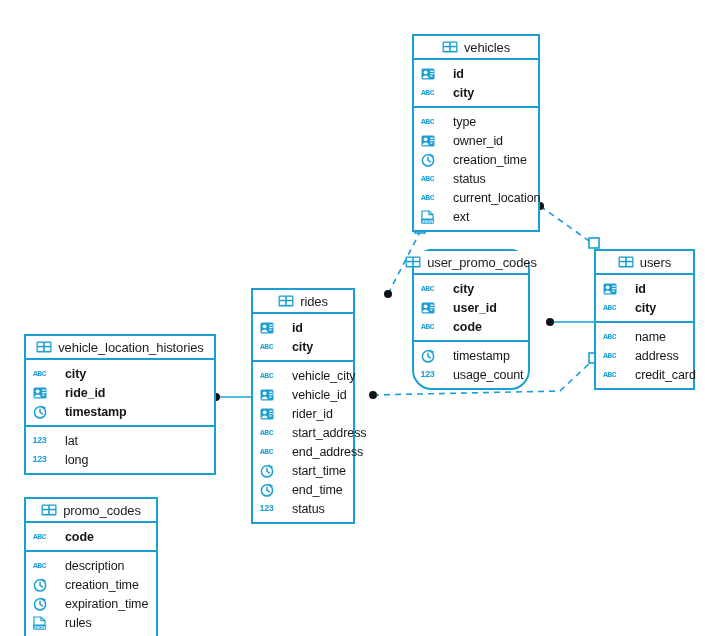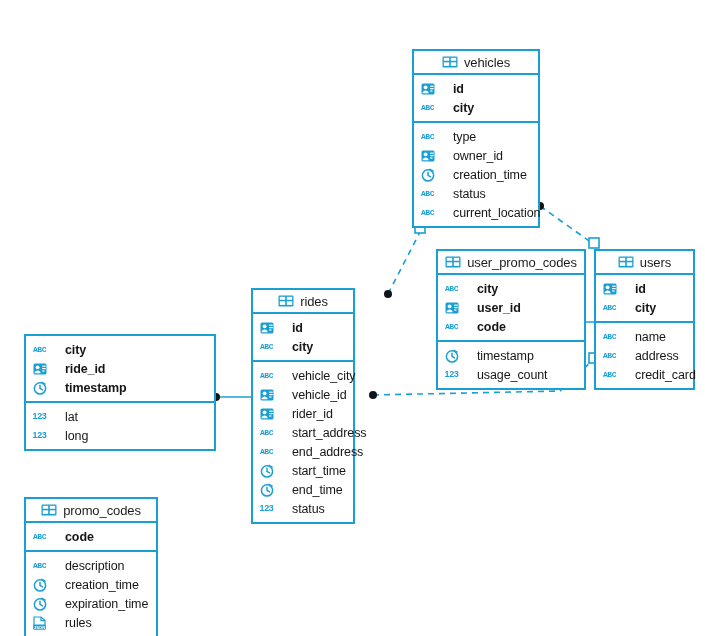--- a/index.html
+++ b/index.html
@@ -132,21 +132,21 @@
       <g>
         <polyline points="373,395 560,391 592,361" fill="none" stroke="#1a9fd4" stroke-width="1.6" stroke-dasharray="6,5"></polyline>
         <circle cx="373" cy="395" r="4" fill="#0f1419"></circle>
         <rect x="589" y="353" width="10" height="10" fill="#ffffff" stroke="#1a9fd4" stroke-width="1.6"></rect>
       </g>
       <g>
         <polyline points="216,397 251,397" fill="none" stroke="#1a9fd4" stroke-width="1.6"></polyline>
         <circle cx="216" cy="397" r="4" fill="#0f1419"></circle>
       </g>
     </svg>
-<div class="entity" style="left: 412px; top: 49px; width: 128px;">
+<div class="entity" style="left: 412px; top: 34px; width: 128px;">
       <div class="entity-header">
         <span class="icon icon-table">
           <svg width="16" height="12" viewBox="0 0 16 12">
             <rect x="0.5" y="0.5" width="15" height="11" rx="1.2" fill="#1a9fd4"></rect>
             <rect x="1.8" y="1.8" width="5.4" height="3.0" fill="#fff"></rect>
             <rect x="8.8" y="1.8" width="5.4" height="3.0" fill="#fff"></rect>
             <rect x="1.8" y="6.3" width="5.4" height="3.6" fill="#fff"></rect>
             <rect x="8.8" y="6.3" width="5.4" height="3.6" fill="#fff"></rect>
           </svg>
         </span>
@@ -208,23 +208,34 @@
             <span class="icon-abc">ABC</span>
           </span>
           <span class="field-label">status</span>
         </div>
         <div class="field">
           <span class="icon">
             <span class="icon-abc">ABC</span>
           </span>
           <span class="field-label">current_location</span>
         </div>
+        <div class="field">
+          <span class="icon">
+            <svg width="13" height="14" viewBox="0 0 13 14">
+              <path d="M1 1 H8 L12 4.6 V13 H1 Z" fill="#fff" stroke="#1a9fd4" stroke-width="1.2"></path>
+              <path d="M8 1 V4.6 H12" fill="none" stroke="#1a9fd4" stroke-width="1.2"></path>
+              <rect x="0.3" y="8.6" width="12.4" height="5" rx="0.8" fill="#1a9fd4"></rect>
+              <text x="6.5" y="12.7" font-size="4.2" font-family="Liberation Sans, sans-serif" font-weight="bold" fill="#fff" text-anchor="middle">JSON</text>
+            </svg>
+          </span>
+          <span class="field-label">ext</span>
+        </div>
       </div>
     </div>
-    <div class="entity" style="left: 436px; top: 249px; width: 150px;">
+    <div class="entity" style="left: 412px; top: 249px; width: 118px; border-radius: 20px;">
       <div class="entity-header">
         <span class="icon icon-table">
           <svg width="16" height="12" viewBox="0 0 16 12">
             <rect x="0.5" y="0.5" width="15" height="11" rx="1.2" fill="#1a9fd4"></rect>
             <rect x="1.8" y="1.8" width="5.4" height="3.0" fill="#fff"></rect>
             <rect x="8.8" y="1.8" width="5.4" height="3.0" fill="#fff"></rect>
             <rect x="1.8" y="6.3" width="5.4" height="3.6" fill="#fff"></rect>
             <rect x="8.8" y="6.3" width="5.4" height="3.6" fill="#fff"></rect>
           </svg>
         </span>
@@ -432,20 +443,32 @@
         </div>
         <div class="field">
           <span class="icon">
             <span class="icon-num">123</span>
           </span>
           <span class="field-label">status</span>
         </div>
       </div>
     </div>
     <div class="entity" style="left: 24px; top: 334px; width: 192px;">
+      <div class="entity-header">
+        <span class="icon icon-table">
+          <svg width="16" height="12" viewBox="0 0 16 12">
+            <rect x="0.5" y="0.5" width="15" height="11" rx="1.2" fill="#1a9fd4"></rect>
+            <rect x="1.8" y="1.8" width="5.4" height="3.0" fill="#fff"></rect>
+            <rect x="8.8" y="1.8" width="5.4" height="3.0" fill="#fff"></rect>
+            <rect x="1.8" y="6.3" width="5.4" height="3.6" fill="#fff"></rect>
+            <rect x="8.8" y="6.3" width="5.4" height="3.6" fill="#fff"></rect>
+          </svg>
+        </span>
+        <span class="entity-title">vehicle_location_histories</span>
+      </div>
       <div class="field-group">
         <div class="field key">
           <span class="icon">
             <span class="icon-abc">ABC</span>
           </span>
           <span class="field-label">city</span>
         </div>
         <div class="field key">
           <span class="icon">
             <svg width="14" height="12" viewBox="0 0 14 12">

